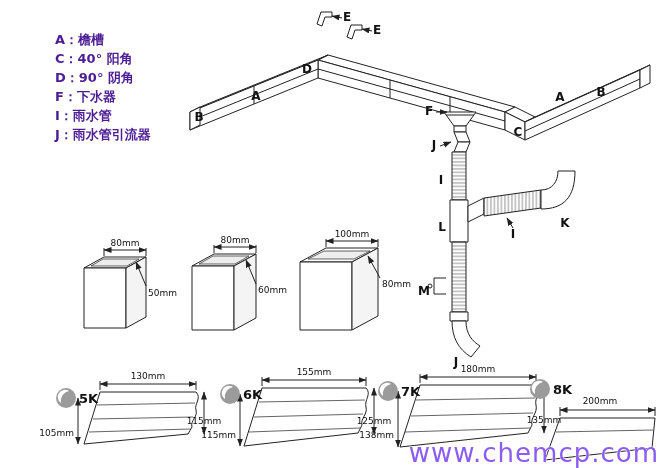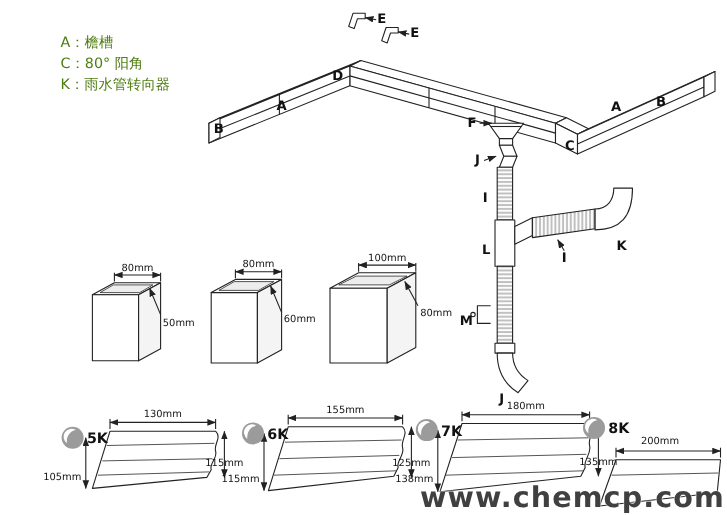--- a/index.html
+++ b/index.html
@@ -2,44 +2,47 @@
 <html><head>
 <meta charset="utf-8">
 <style>
   html,body{margin:0;padding:0;background:#fff;}
   .stage{
     position:relative;width:661px;height:468px;background:#fff;overflow:hidden;
     font-family:"DejaVu Sans","Liberation Sans",sans-serif;color:#000;
   }
   .legend{position:absolute;left:55px;top:30px;width:160px;}
   .legend-item{
-    font-size:13px;font-weight:normal;line-height:19px;white-space:nowrap;
-    color:#4d7c0f;
+    font-size:13px;font-weight:bold;line-height:19px;white-space:nowrap;
+    color:#4c1d95;
   }
   svg{position:absolute;left:0;top:0;}
   svg text{fill:#111;}
   .part-label{font-size:12px;font-weight:bold;}
   .dim-label{font-size:9px;}
   .profile-name{font-size:13px;font-weight:bold;}
   .watermark{
     position:absolute;right:2px;bottom:0px;
-    font-size:26px;font-weight:bold;color:#404040;letter-spacing:1px;
+    font-size:26px;font-weight:normal;color:#8b5cf6;letter-spacing:1px;
     text-shadow:0 0 2px #ffffff,0 0 1px #ffffff;
     white-space:nowrap;
   }
 </style>
 </head>
 <body>
 
 <div class="stage">
 
   <div class="legend">
     <div class="legend-item">A：檐槽</div>
-    <div class="legend-item">C：80° 阳角</div>
-    <div class="legend-item">K：雨水管转向器</div>
+    <div class="legend-item">C：40° 阳角</div>
+    <div class="legend-item">D：90° 阴角</div>
+    <div class="legend-item">F：下水器</div>
+    <div class="legend-item">I：雨水管</div>
+    <div class="legend-item">J：雨水管引流器</div>
   </div>
 
   <svg width="661" height="468" viewBox="0 0 661 468">
     <defs>
       <marker id="arr" markerWidth="9" markerHeight="8" refX="7.5" refY="3" orient="auto-start-reverse" markerUnits="userSpaceOnUse">
         <path d="M0,0 L8,3 L0,6 Z" fill="#222"></path>
       </marker>
       <pattern id="corrH" width="6" height="3.5" patternUnits="userSpaceOnUse">
         <rect width="6" height="3.5" fill="#fcfcfc"></rect>
         <line x1="0" y1="0.9" x2="6" y2="0.9" stroke="#666" stroke-width="0.7"></line>

